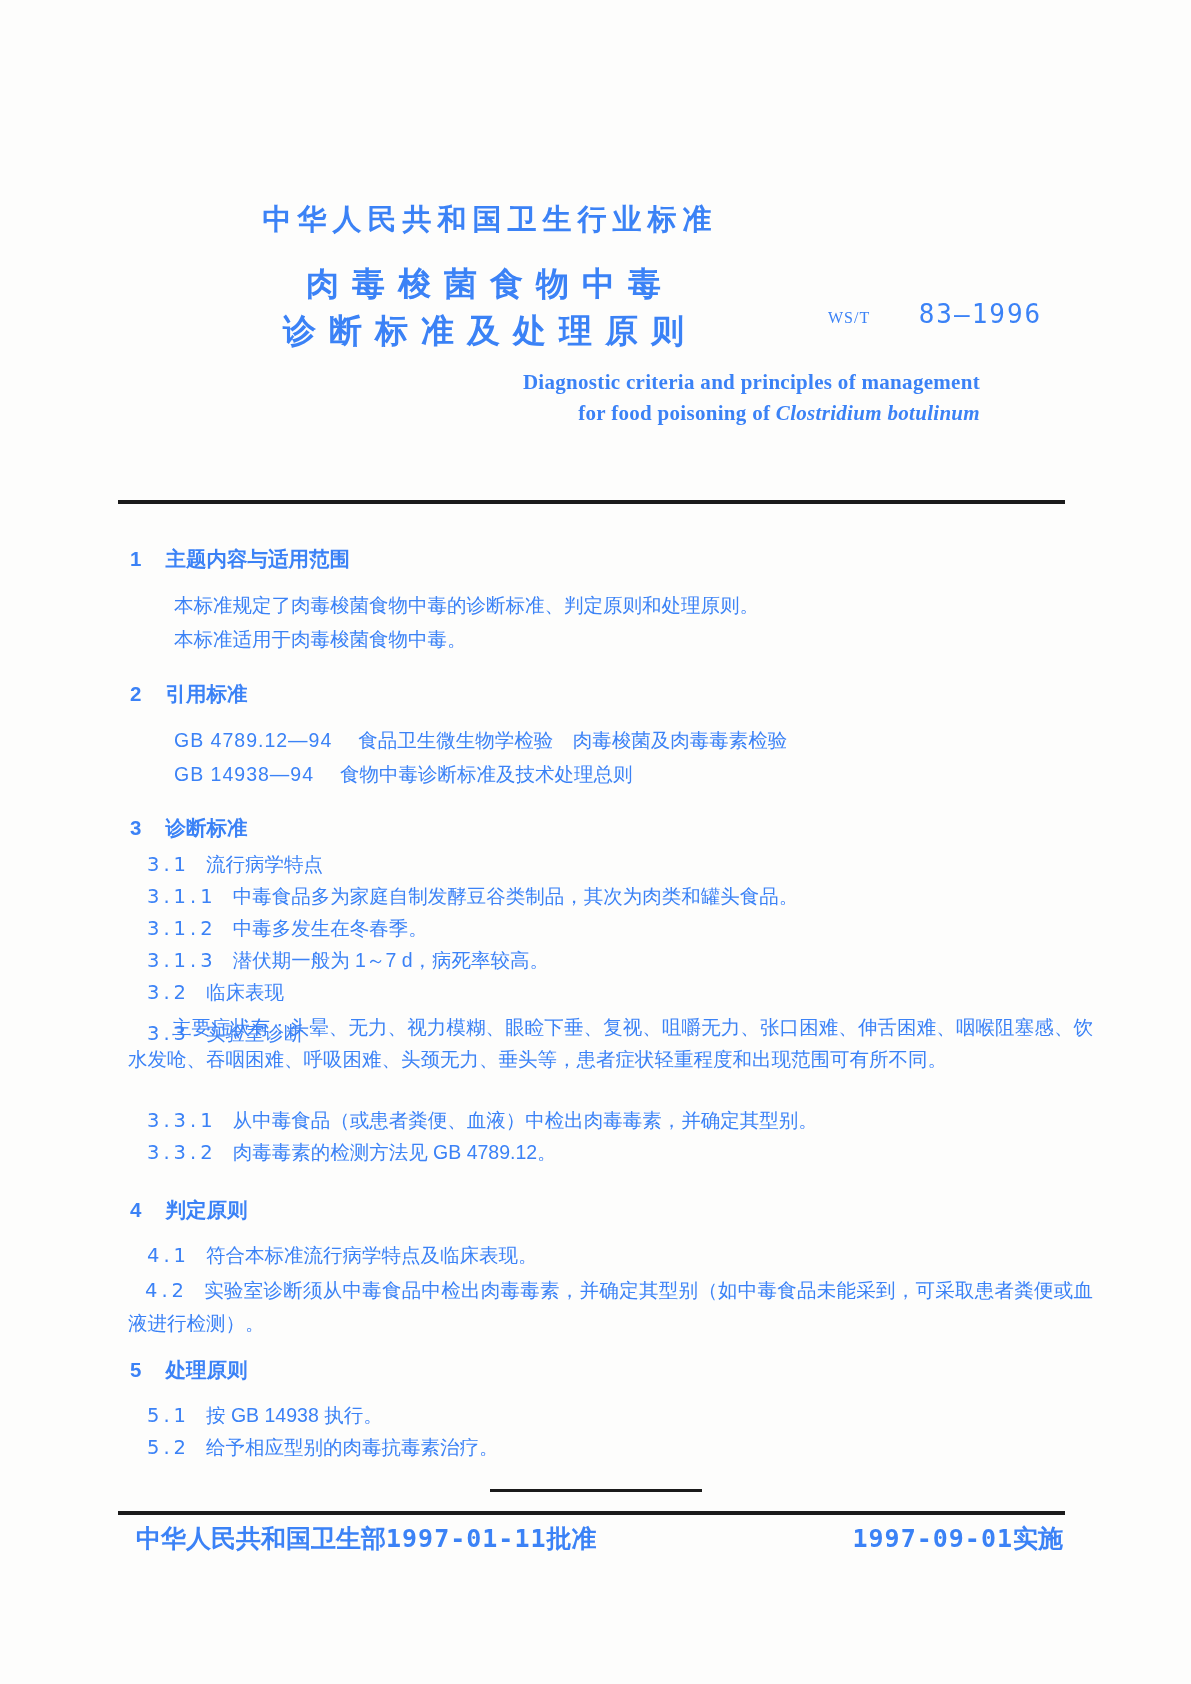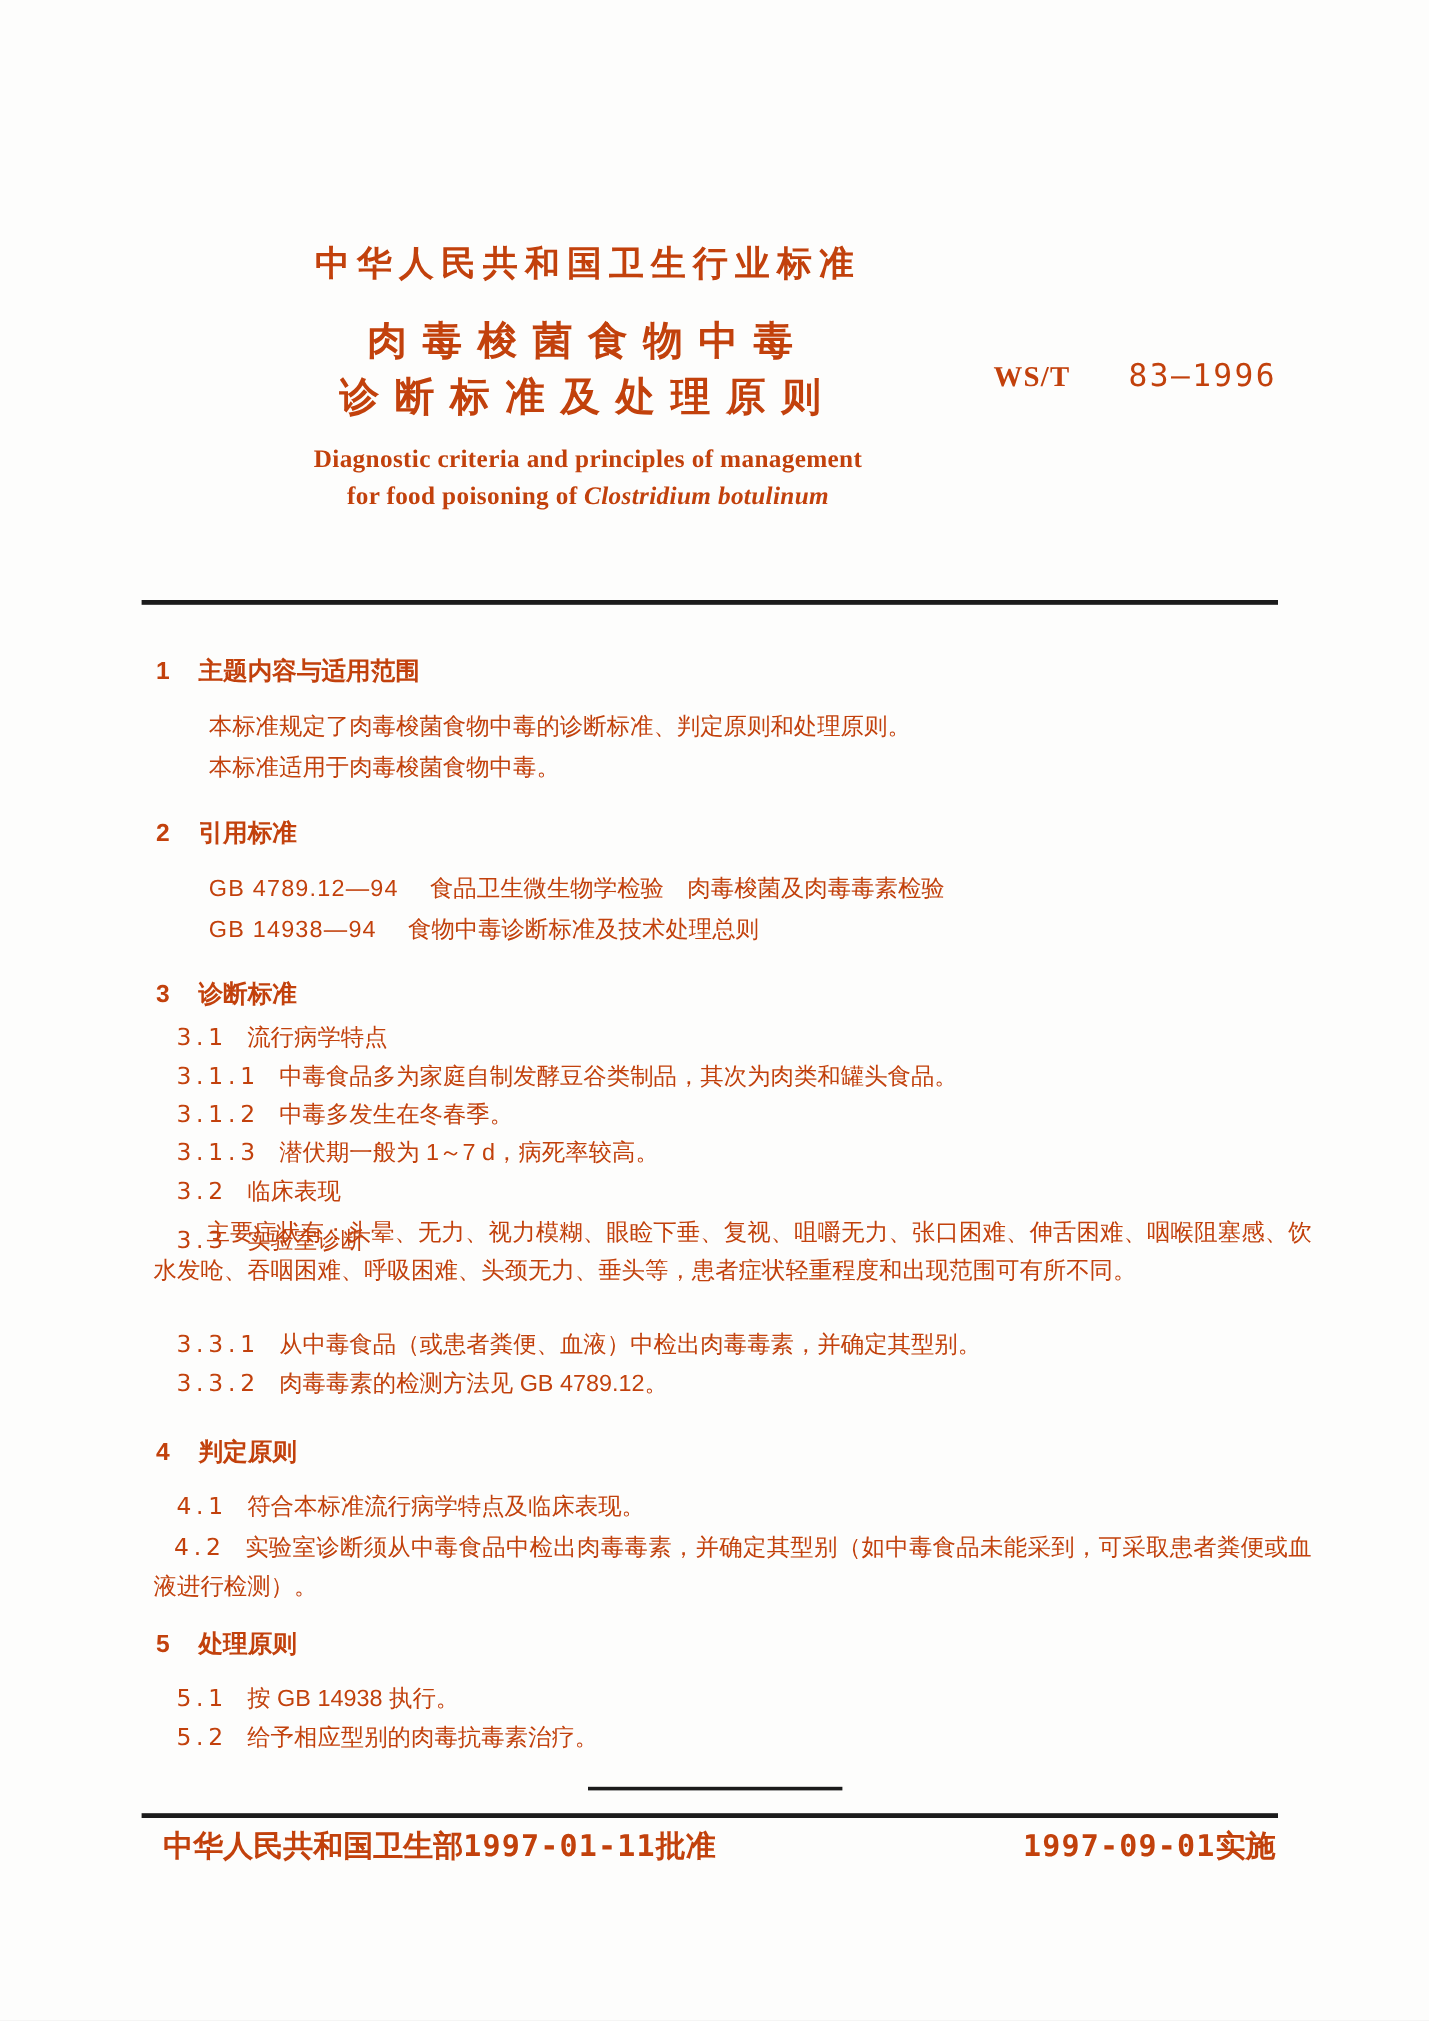--- a/index.html
+++ b/index.html
@@ -1,47 +1,47 @@
 <!DOCTYPE html>
 <html><head>
 <meta charset="utf-8">
 <style>
   html,body{margin:0;padding:0;background:#e8e8e6;}
   .page{
     position:relative;
     width:1191px;height:1684px;
     margin:0 auto;
     background:#fdfdfc;
-    color:#c2410c;
+    color:#3b82f6;
     font-family:"Liberation Sans","DejaVu Sans",sans-serif;
     overflow:hidden;
   }
   .abs{position:absolute;margin:0;}
   
   .mast{left:0;width:980px;text-align:center;white-space:nowrap;}
   .std-category{
     top:200px;font-size:29px;font-weight:bold;letter-spacing:6px;
   }
   .title-cn{font-size:33px;font-weight:bold;letter-spacing:13px;}
   .title-cn-1{top:262px;}
   .title-cn-2{top:309px;}
   .std-code{
     top:299px;left:828px;white-space:nowrap;
   }
   .std-code .code-prefix{
     font-family:"Liberation Serif","DejaVu Serif",serif;
-    font-weight:bold;font-size:24px;letter-spacing:1px;
+    font-weight:normal;font-size:16px;letter-spacing:1px;
   }
   .std-code .code-number{
     font-family:"DejaVu Sans Mono","Liberation Mono",monospace;
     font-size:26px;letter-spacing:2px;margin-left:44px;
   }
   .title-en{
     font-family:"Liberation Serif","DejaVu Serif",serif;
-    font-weight:bold;font-size:21px;letter-spacing:0.3px;
+    font-weight:bold;font-size:21px;letter-spacing:0.3px;text-align:right;
   }
   .title-en-1{top:370px;}
   .title-en-2{top:401px;}
   .rule{background:#1b1b1b;}
   .rule-top{top:500px;left:118px;width:947px;height:4px;}
   .rule-short{top:1489px;left:490px;width:212px;height:3px;}
   .rule-bottom{top:1511px;left:118px;width:947px;height:4px;}
   
   .sec-h{
     left:130px;font-size:20.5px;font-weight:bold;white-space:nowrap;text-align:center;

